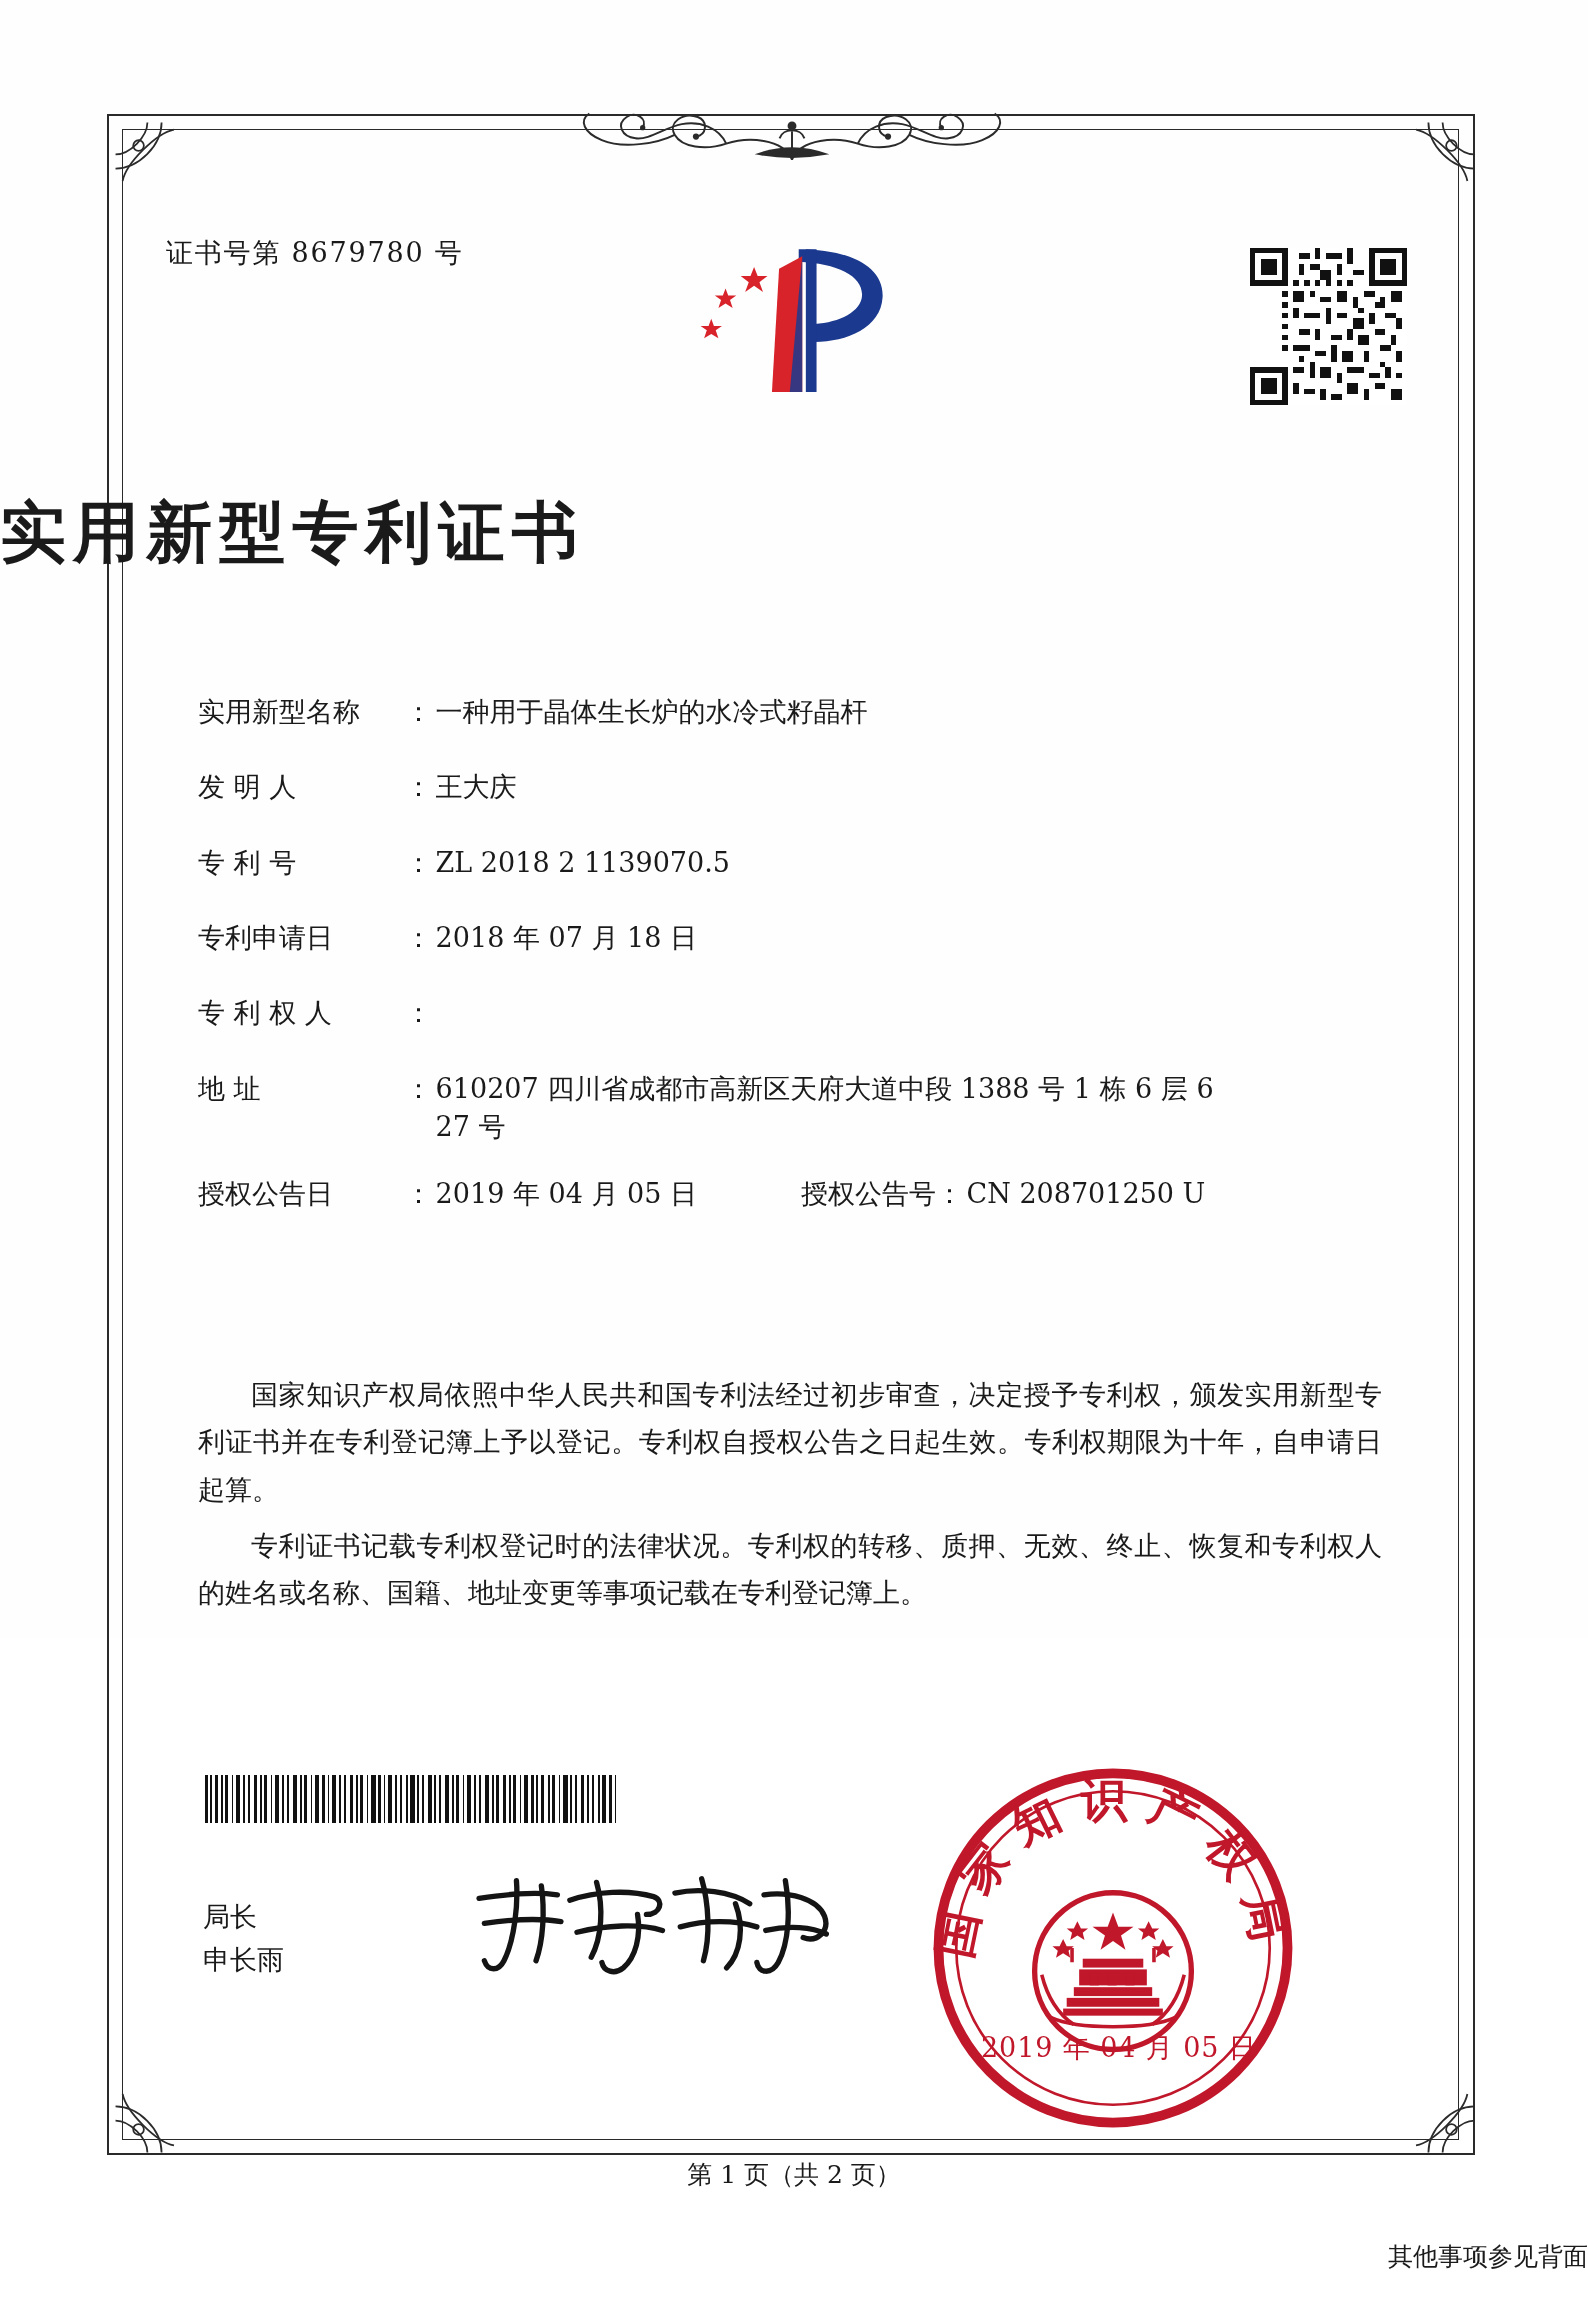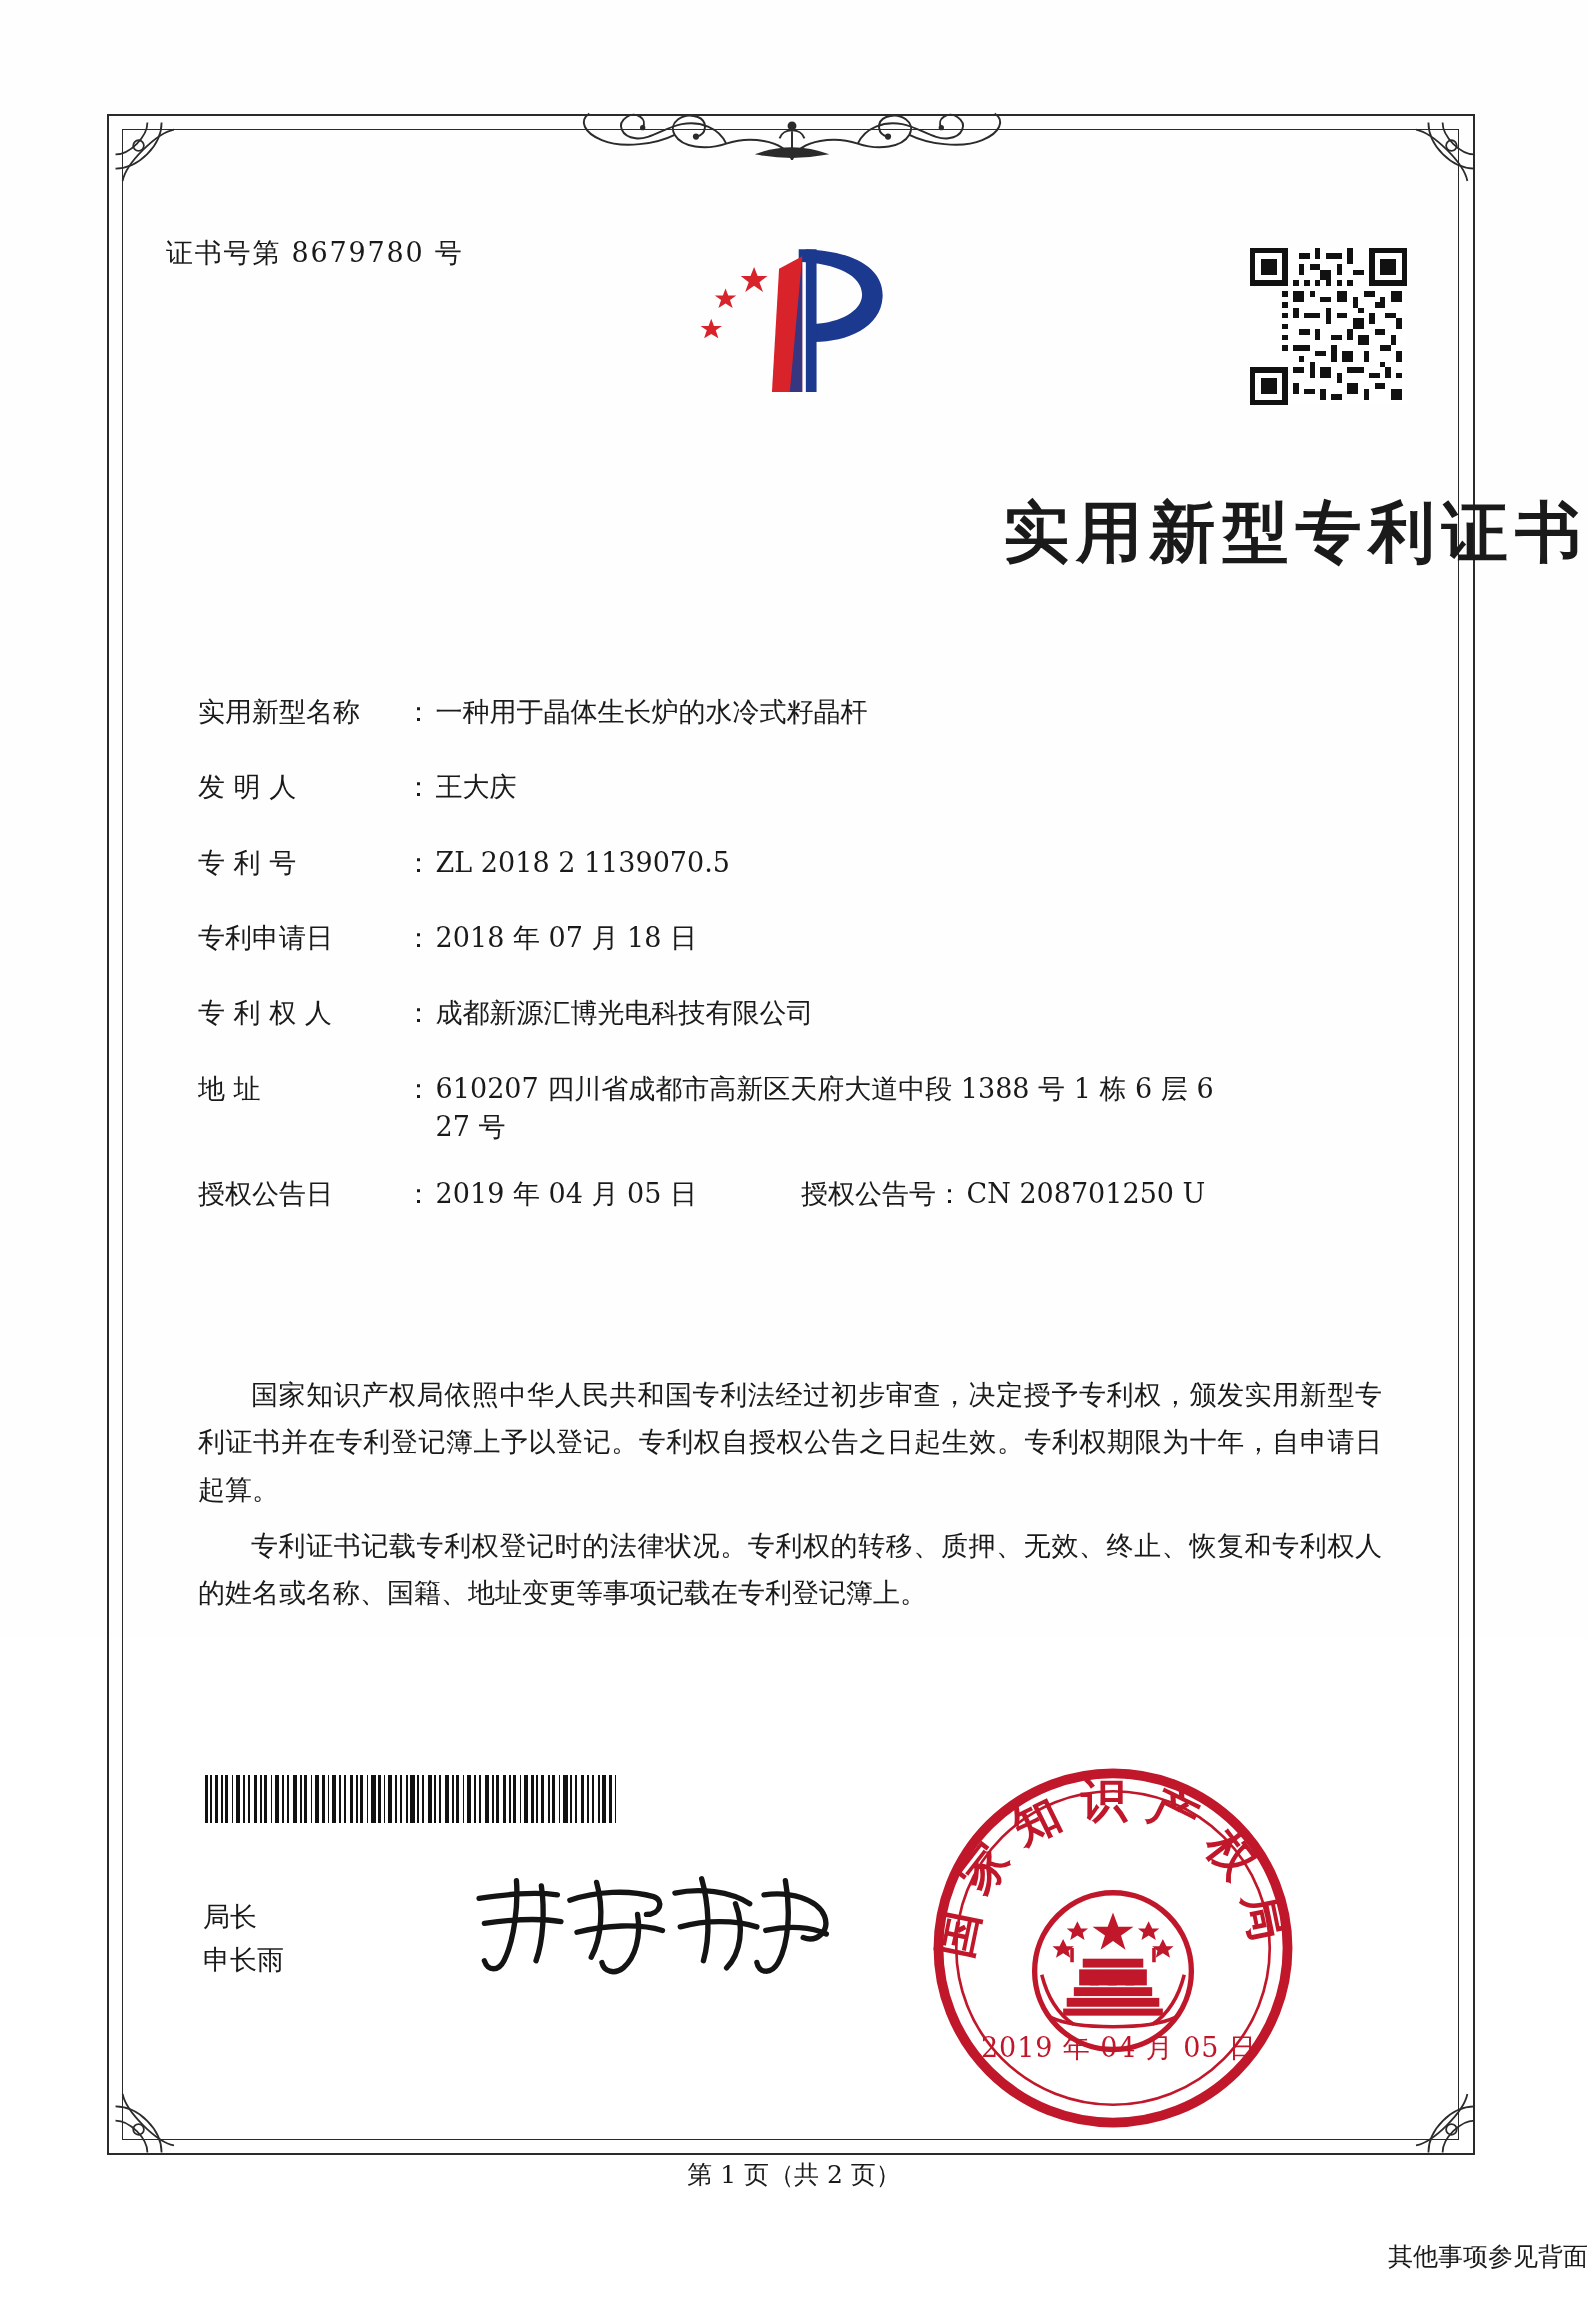--- a/index.html
+++ b/index.html
@@ -90,21 +90,21 @@
     background: #ffffff;
   }
   .qr svg { display: block; }
 
   
   .doc-title {
     position: absolute;
     left: 0;
     top: 488px;
     width: 1588px;
-    text-align: right;
+    text-align: left;
     font-size: 66px;
     font-weight: bold;
     letter-spacing: 7.1px;
     font-family: "DejaVu Sans", "Liberation Sans", sans-serif;
   }
 
   
   .fields {
     position: absolute;
     left: 198px;
@@ -437,21 +437,20 @@
 
     <div class="field-row">
       <span class="field-label tight">专利申请日</span>
       <span class="field-colon">：</span>
       <span class="field-value">2018 年 07 月 18 日</span>
     </div>
 
     <div class="field-row">
       <span class="field-label tight">专 利 权 人</span>
       <span class="field-colon">：</span>
-      <span class="field-value">成都新源汇博光电科技有限公司</span>
     </div>
 
     <div class="field-row" style="margin-bottom:29px;">
       <span class="field-label tight">地      址</span>
       <span class="field-colon">：</span>
       <span class="field-value">
         <span>610207 四川省成都市高新区天府大道中段 1388 号 1 栋 6 层 6</span>
         <span class="l2">27 号</span>
       </span>
     </div>

